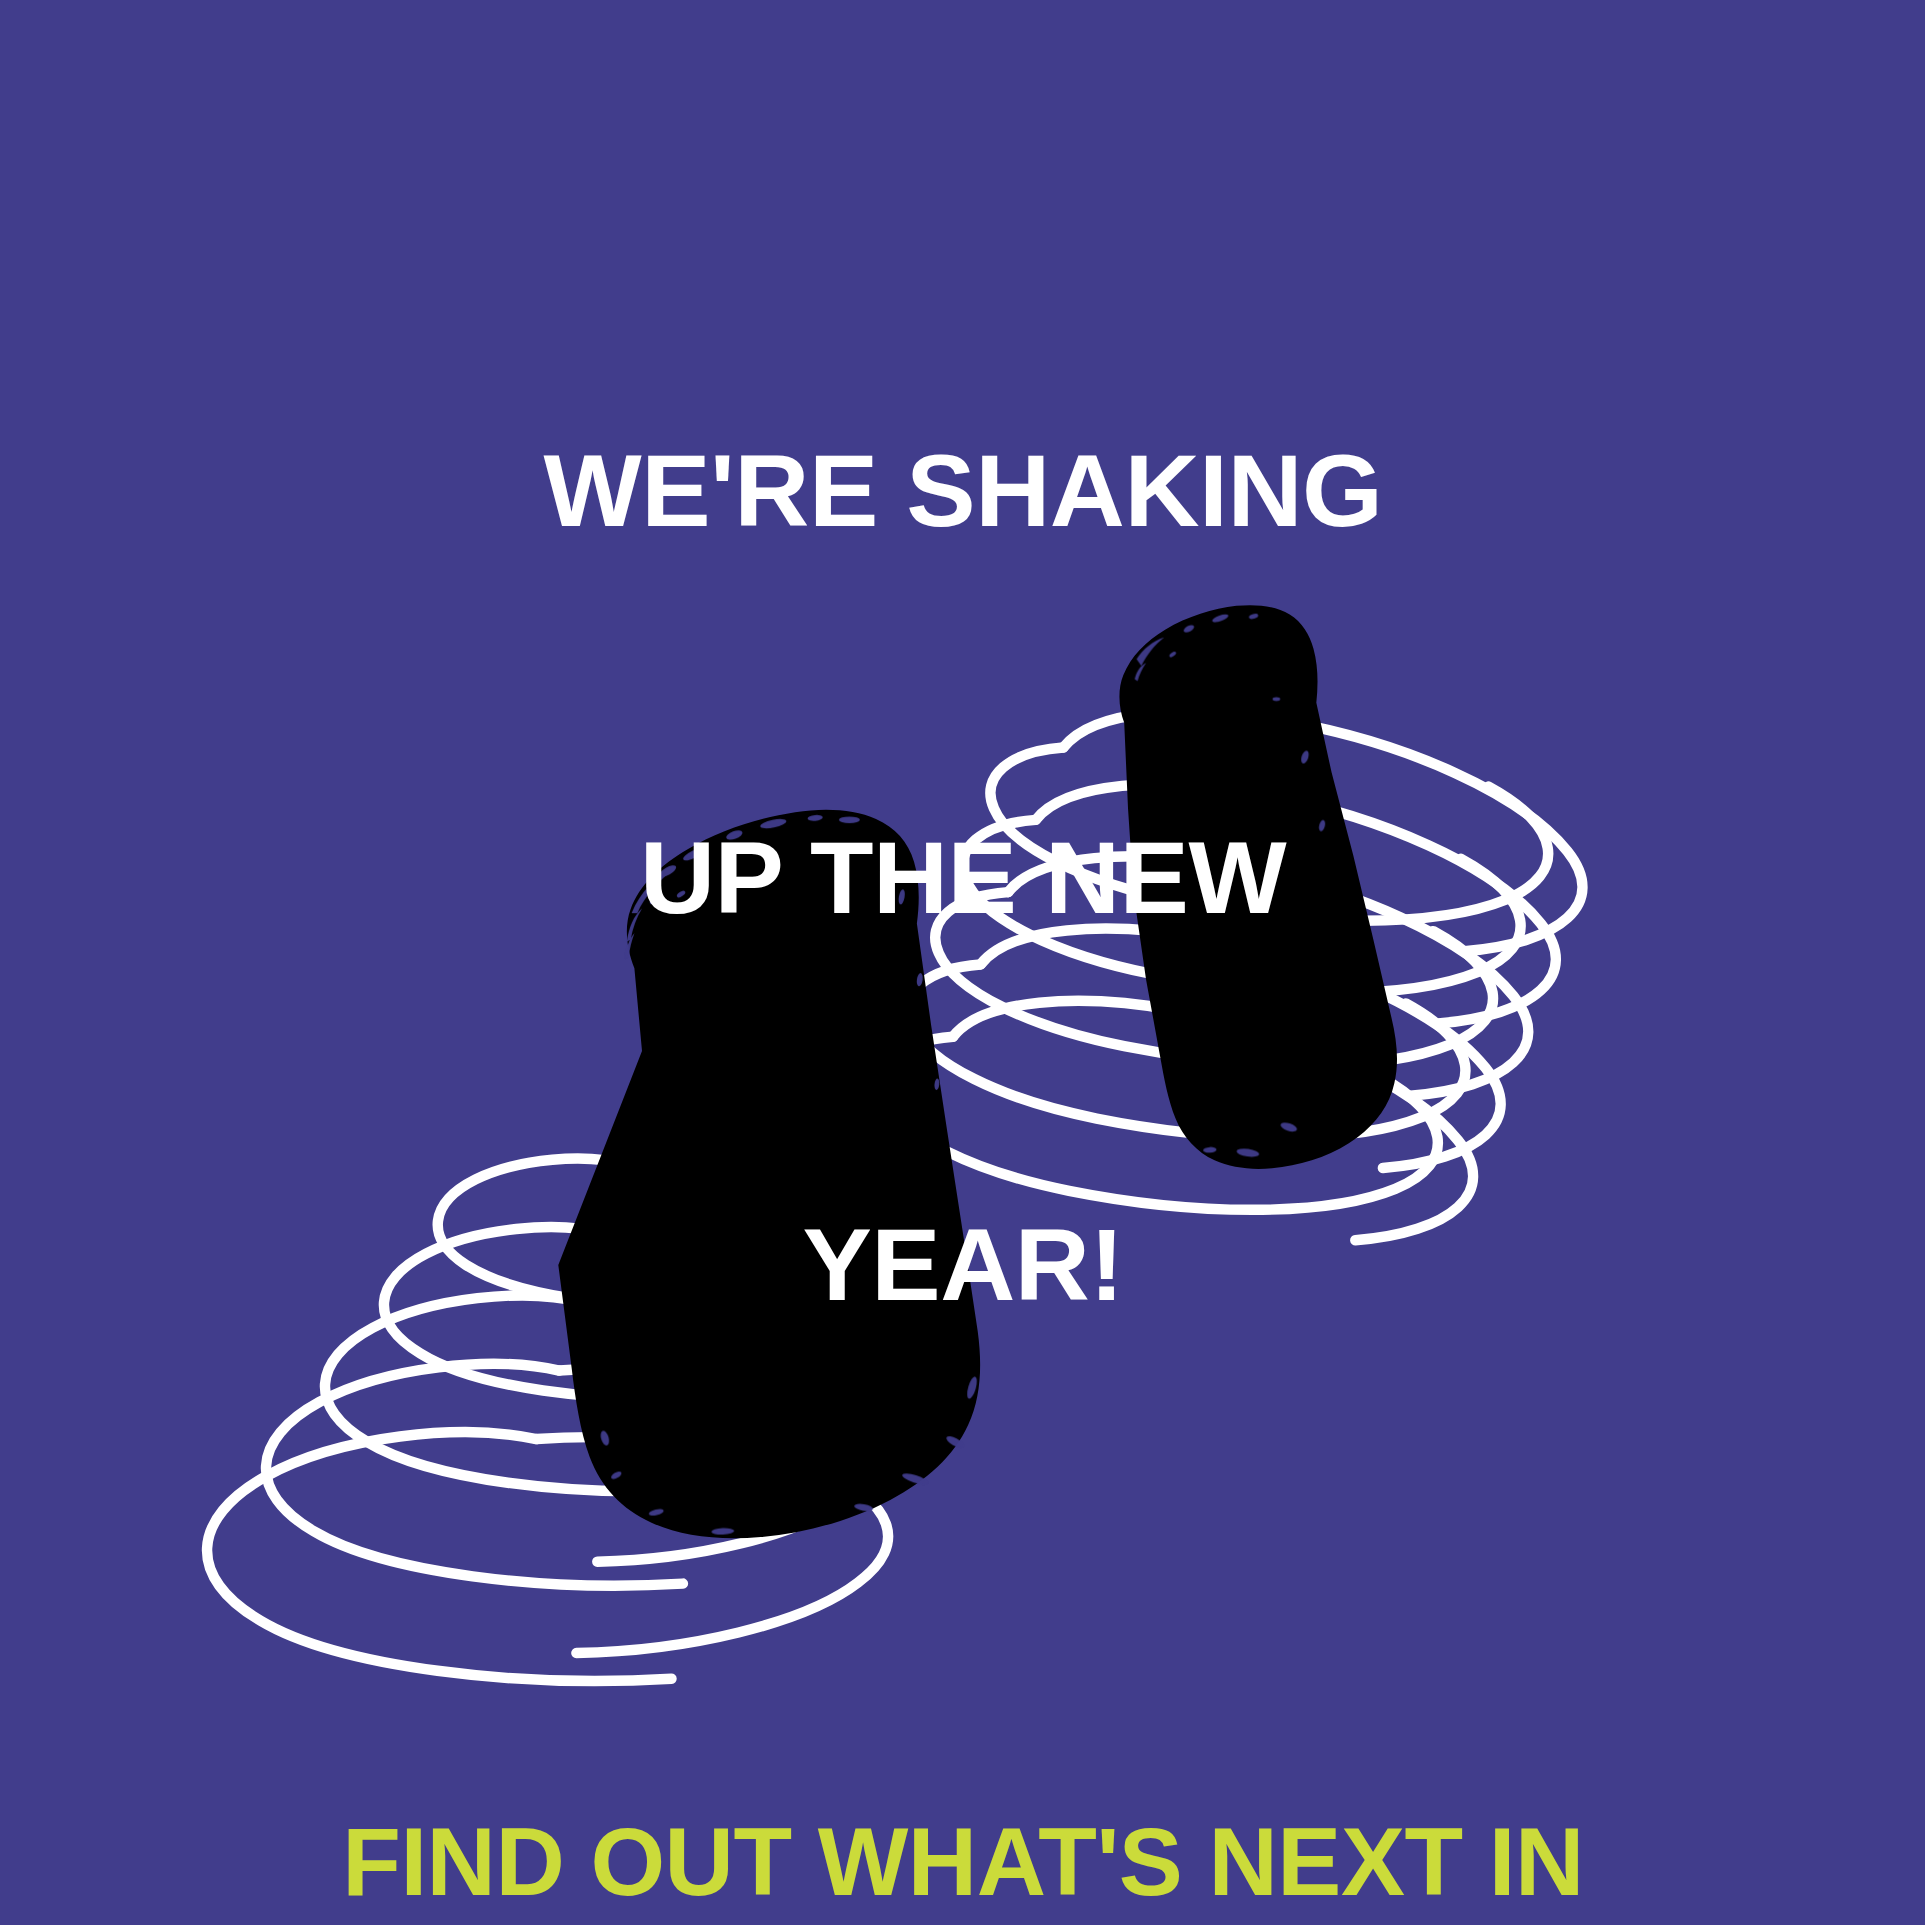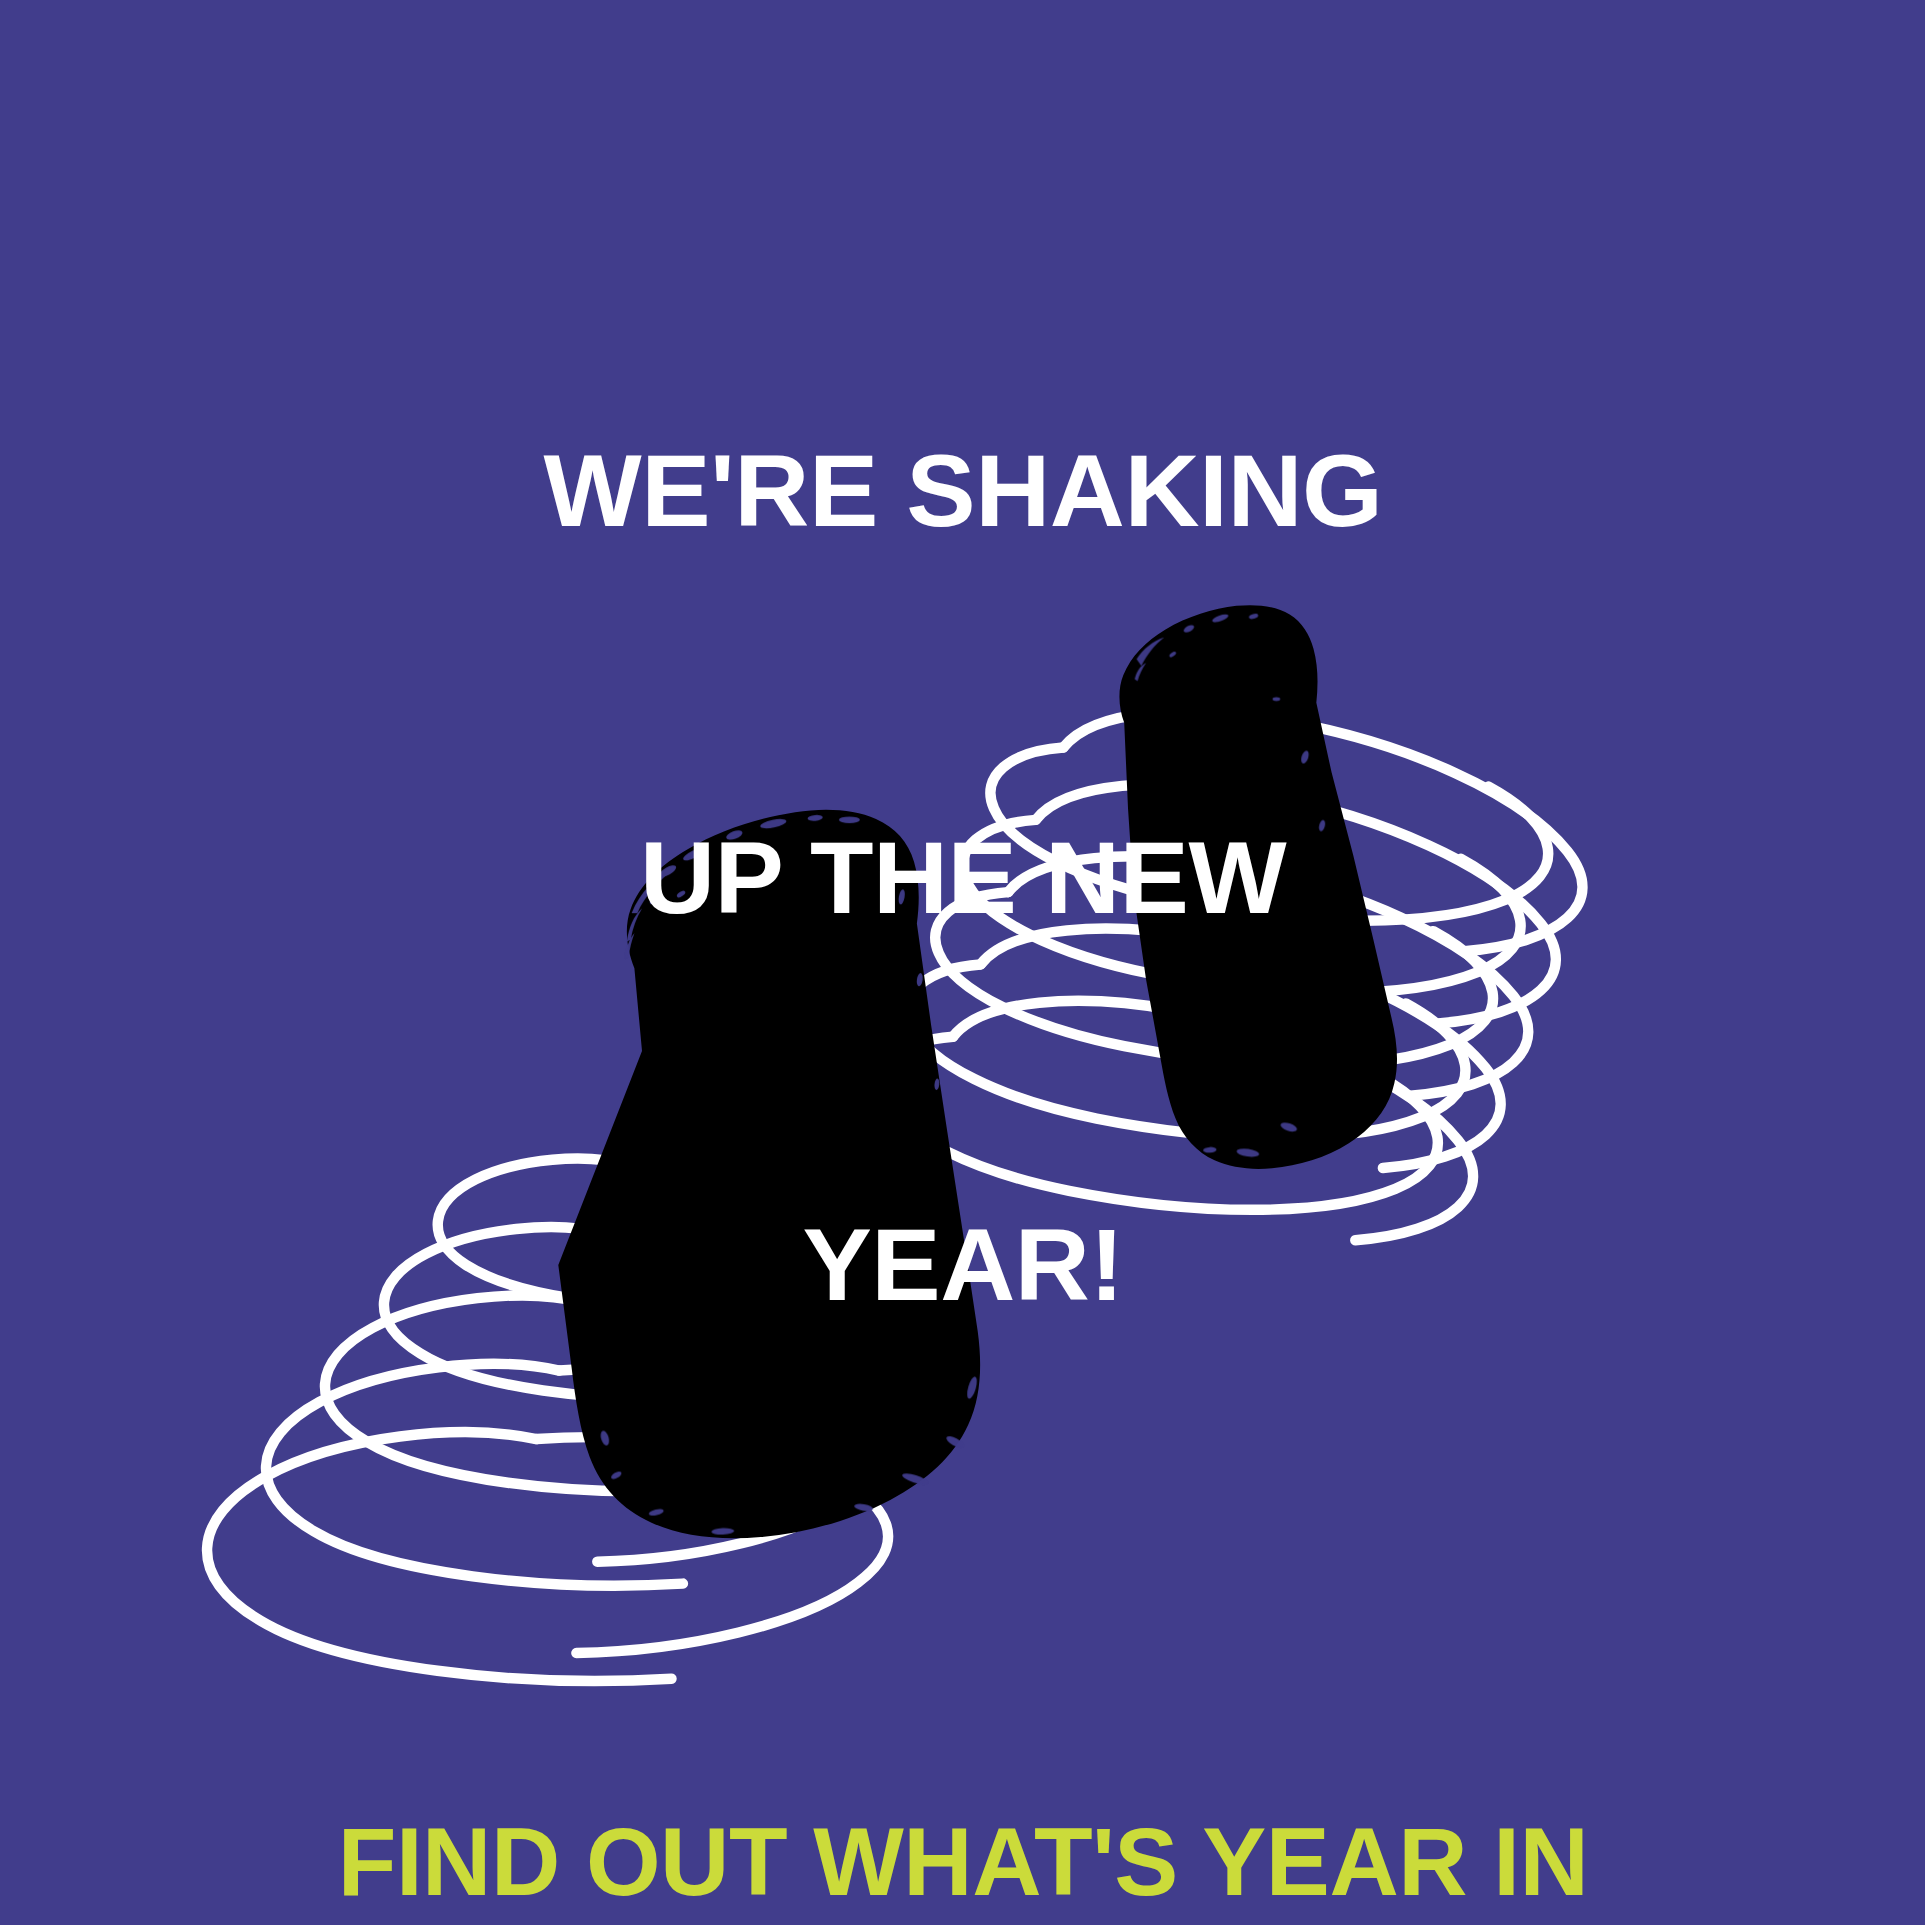--- a/index.html
+++ b/index.html
@@ -211,18 +211,18 @@
     </g>
   </svg>
 
   <div class="headline" style="color: rgb(255, 255, 255);">
     <span class="hl-line">WE'RE SHAKING</span>
     <span class="hl-line">UP THE NEW</span>
     <span class="hl-line">YEAR!</span>
   </div>
 
   <div class="subline" style="color: rgb(203, 219, 58);">
-    <span class="sl-line">FIND OUT WHAT'S YEAR IN</span>
+    <span class="sl-line">FIND OUT WHAT'S NEXT IN</span>
     
   </div>
 
 </div>
 
 
 </body></html>

